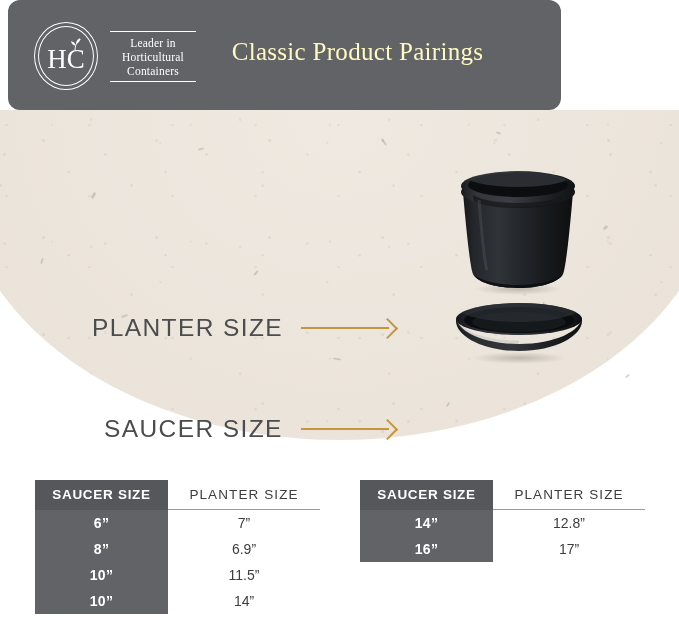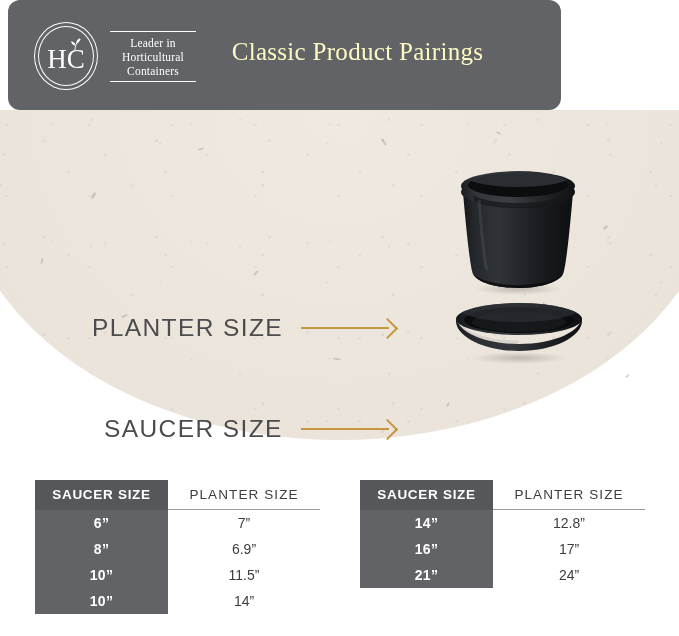--- a/index.html
+++ b/index.html
@@ -369,20 +369,16 @@
     </thead>
     <tbody>
       <tr>
         <td class="saucer-cell">14”</td>
         <td class="planter-cell">12.8”</td>
       </tr>
       <tr>
         <td class="saucer-cell">16”</td>
         <td class="planter-cell">17”</td>
       </tr>
-      <tr>
-        <td class="saucer-cell">21”</td>
-        <td class="planter-cell">24”</td>
-      </tr>
     </tbody>
   </table>
 
 </div>
 
 </body></html>

